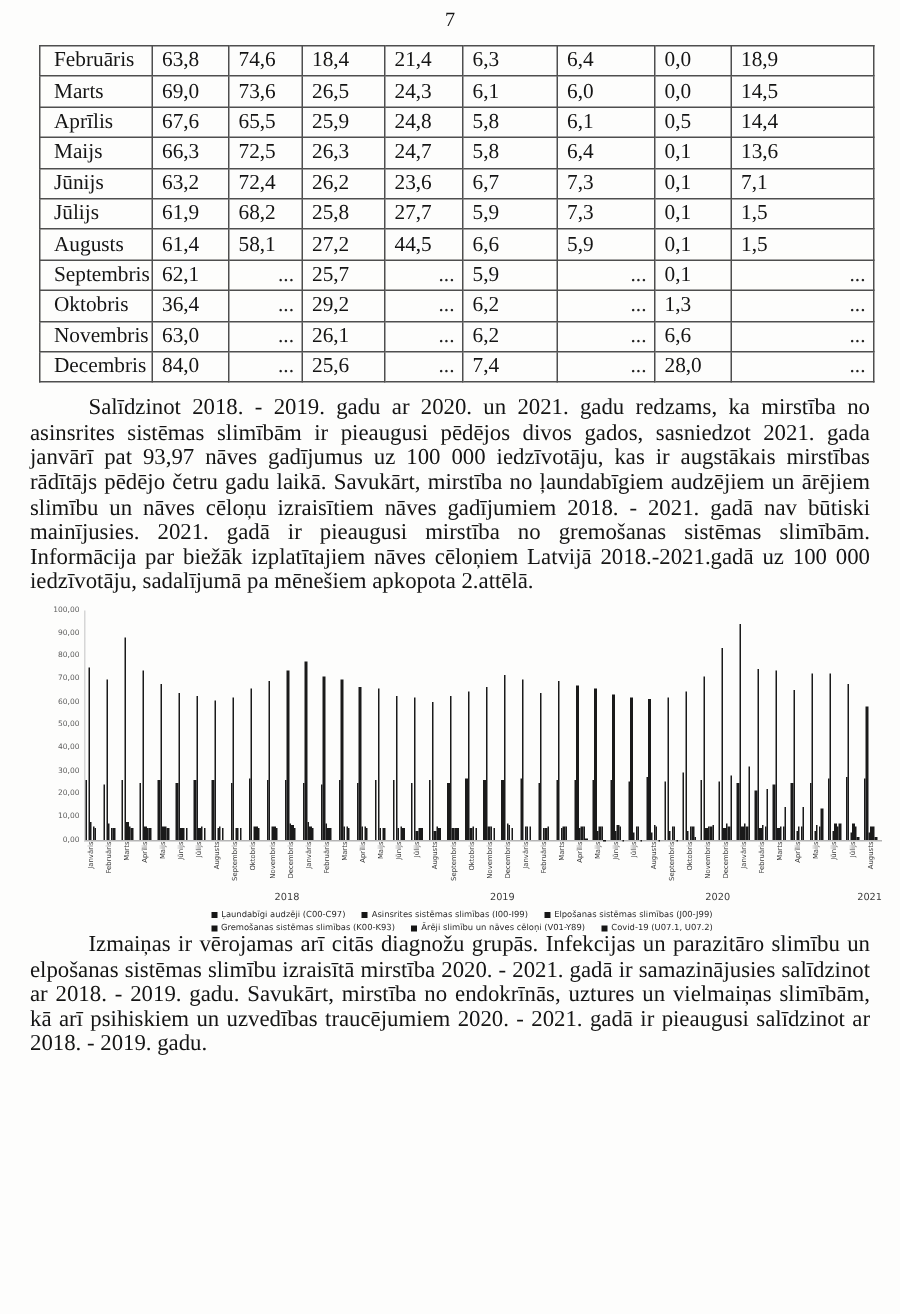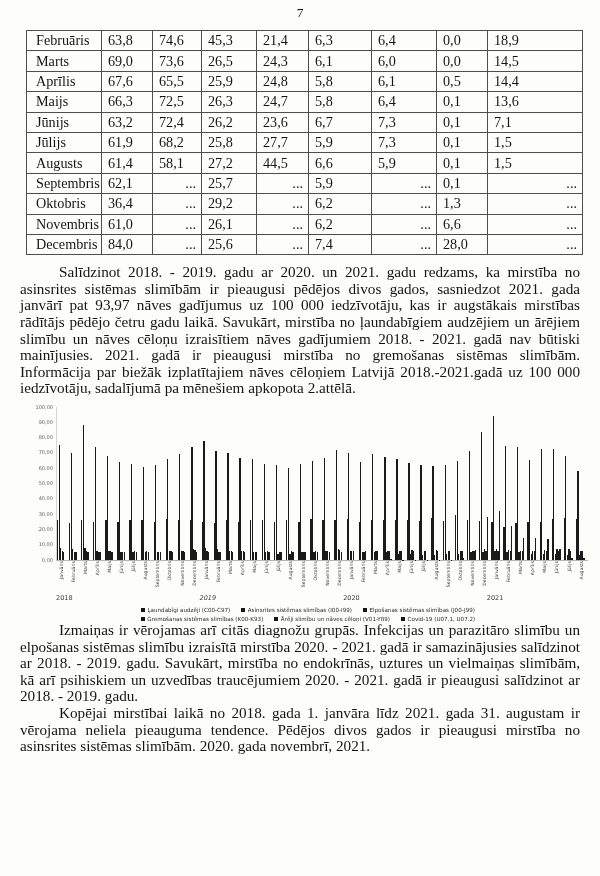--- a/index.html
+++ b/index.html
@@ -29,21 +29,21 @@
     border-bottom:1px solid #b5b5b5;border-left:1px solid #d6d6d6;}
   .group{flex:1;display:flex;align-items:flex-end;height:100%;padding-right:2.6px;
     box-sizing:border-box;}
   .bar{width:1.3px;flex:none;margin-right:0.25px;background:#1a1a1a;}
   .xlabels{display:flex;margin-left:28px;height:33px;overflow:hidden;}
   .xcell{flex:1;display:flex;justify-content:center;align-items:flex-start;}
   .xlab{writing-mode:vertical-rl;transform:rotate(180deg);font-size:4.6px;line-height:4.8px;
     color:#3a3a3a;white-space:nowrap;font-family:"DejaVu Sans",sans-serif;}
   .years{display:flex;margin-left:28px;font-size:6.5px;color:#3a3a3a;height:9px;
     font-family:"DejaVu Sans",sans-serif;}
-  .yearcell{text-align:left;}
+  .yearcell{text-align:right;}
   .legend{margin-top:4px;font-family:"DejaVu Sans",sans-serif;color:#2a2a2a;}
   .lrow{display:flex;justify-content:center;gap:11px;margin-top:3px;}
   .litem{display:flex;align-items:center;gap:2.5px;font-size:5.6px;line-height:6px;}
   .lsq{width:4px;height:4px;background:#161616;flex:none;}
   
   .caption{text-align:center;font-weight:bold;font-size:12.8px;line-height:14.6px;
     width:544px;margin:7px auto 1px;}
 </style>
 </head>
 <body>
@@ -62,21 +62,21 @@
         <col style="width:63px">
       <col style="width:65px">
         <col style="width:51px">
         <col style="width:95px">
     </colgroup>
     <tbody>
         <tr>
           <td class="mon">Februāris</td>
           <td>63,8</td>
           <td>74,6</td>
-          <td>45,3</td>
+          <td>18,4</td>
           <td>21,4</td>
           <td>6,3</td>
           <td>6,4</td>
           <td>0,0</td>
           <td>18,9</td>
         </tr>
         <tr>
           <td class="mon">Marts</td>
           <td>69,0</td>
           <td>73,6</td>
@@ -159,21 +159,21 @@
           <td class="dots">...</td>
           <td>29,2</td>
           <td class="dots">...</td>
           <td>6,2</td>
           <td class="dots">...</td>
           <td>1,3</td>
           <td class="dots">...</td>
         </tr>
         <tr>
           <td class="mon">Novembris</td>
-          <td>61,0</td>
+          <td>63,0</td>
           <td class="dots">...</td>
           <td>26,1</td>
           <td class="dots">...</td>
           <td>6,2</td>
           <td class="dots">...</td>
           <td>6,6</td>
           <td class="dots">...</td>
         </tr>
         <tr>
           <td class="mon">Decembris</td>
@@ -690,21 +690,21 @@
         </div>
         <div class="xcell">
           <span class="xlab">Jūlijs</span>
         </div>
         <div class="xcell">
           <span class="xlab">Augusts</span>
         </div>
       </div>
     <div class="years">
         <div class="yearcell" style="flex-grow: 12;">2018</div>
-        <div class="yearcell" style="flex-grow: 12; font-style: italic;">2019</div>
+        <div class="yearcell" style="flex-grow: 12;">2019</div>
         <div class="yearcell" style="flex-grow: 12;">2020</div>
         <div class="yearcell" style="flex-grow: 8;">2021</div>
       </div>
     <div class="legend">
       <div class="lrow">
           <span class="litem">
             <span class="lsq"></span>
             <span>Ļaundabīgi audzēji (C00-C97)</span>
           </span>
           <span class="litem">
@@ -728,15 +728,14 @@
           <span class="litem">
             <span class="lsq"></span>
             <span>Covid-19 (U07.1, U07.2)</span>
           </span>
         </div>
     </div>
   </div>
 
 
   <p class="para">Izmaiņas ir vērojamas arī citās diagnožu grupās. Infekcijas un parazitāro slimību un elpošanas sistēmas slimību izraisītā mirstība 2020. - 2021. gadā ir samazinājusies salīdzinot ar 2018. - 2019. gadu. Savukārt, mirstība no endokrīnās, uztures un vielmaiņas slimībām, kā arī psihiskiem un uzvedības traucējumiem 2020. - 2021. gadā ir pieaugusi salīdzinot ar 2018. - 2019. gadu.</p>
-  <p class="para">Kopējai mirstībai laikā no 2018. gada 1. janvāra līdz 2021. gada 31. augustam ir vērojama neliela pieauguma tendence. Pēdējos divos gados ir pieaugusi mirstība no asinsrites sistēmas slimībām. 2020. gada novembrī, 2021.</p>
 
 </div>
 
 </body></html>

